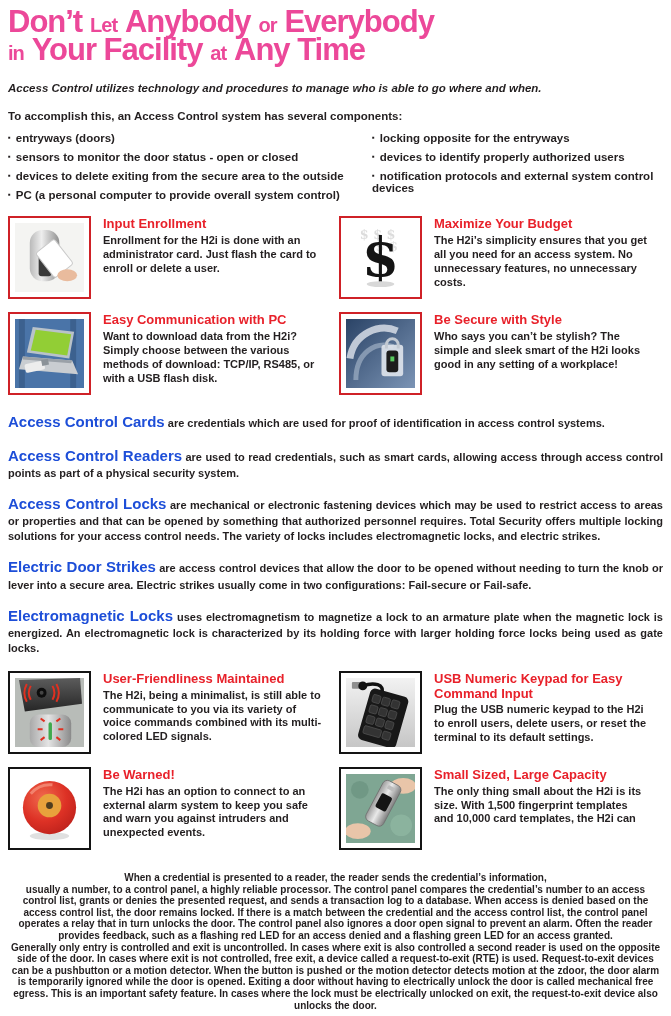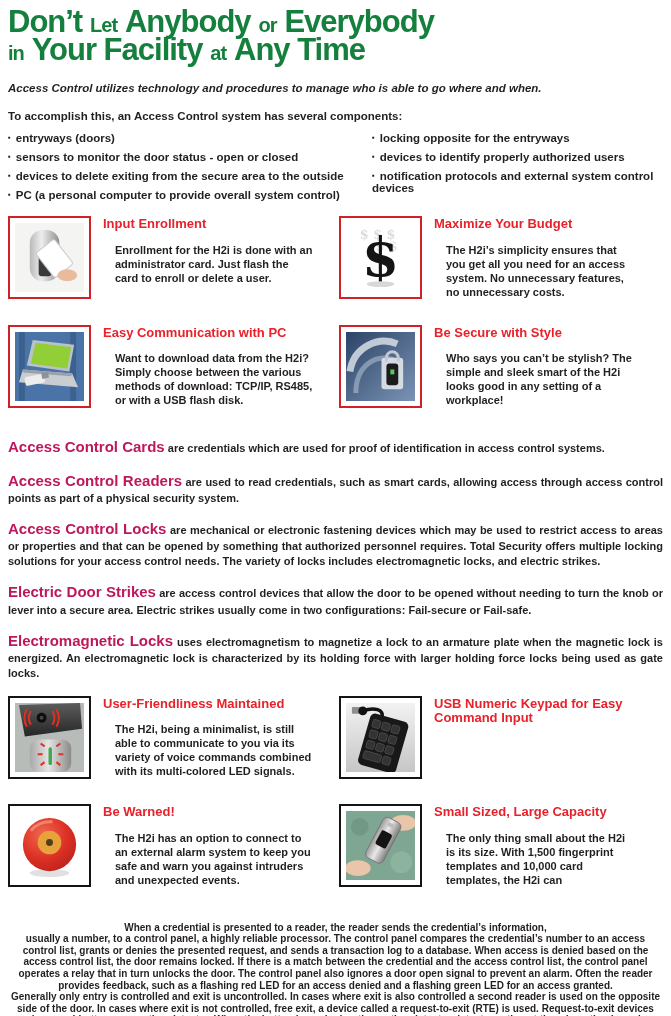--- a/index.html
+++ b/index.html
@@ -4,21 +4,21 @@
 <style>
   * { box-sizing: border-box; }
   html,body { margin:0; padding:0; }
   body {
     width:671px; height:1016px; overflow:hidden; background:#ffffff;
     font-family:"Liberation Sans", sans-serif; color:#231F20; font-weight:700;
   }
   .page { padding:6px 8px 0 8px; }
 
   
-  .title { margin:2px 0 0 0; color:#15803d; line-height:0.86; letter-spacing:-1px; }
+  .title { margin:2px 0 0 0; color:#ec4899; line-height:0.86; letter-spacing:-1px; }
   .title .line { white-space:nowrap; }
   .t-big { font-size:31px; font-weight:700; }
   .t-sm  { font-size:20px; font-weight:700; }
 
   .intro { font-size:11.5px; margin:19px 0 0 0;font-style:italic; }
   .comp-head { font-size:11.5px; margin:16px 0 0 0; }
 
   .bullets { display:flex; margin-top:10px;gap:20px; }
   .bullets ul { list-style:none; margin:0; padding:0; }
   .bullets .col-l { width:344px; }
@@ -27,26 +27,26 @@
   .bullets li::before { content:"▪"; font-size:8px; margin-right:5px; vertical-align:2px; }
 
   
   .features { display:grid; grid-template-columns:331px 1fr; row-gap:13px; margin-top:8px; }
   .feature { display:flex; gap:12px; }
   .imgbox { width:83px; height:83px; border:2px solid #cf2127; background:#fff; padding:5px; flex:none; }
   .features.dark .imgbox { border-color:#141414; }
   .imgbox svg { width:100%; height:100%; display:block; }
   .ftext { flex:1; padding-top:1px; padding-right:14px; }
   .fhead { color:#E8212A; font-size:13px; line-height:1.12; margin:0 0 2px 0; }
-  .fbody { font-size:11px; line-height:1.27; margin:12px; }
+  .fbody { font-size:11px; line-height:1.27; margin:0; }
 
   
   .defs { margin-top:17px; }
   .def { font-size:11px; line-height:1.36; text-align:justify; margin:0 0 13px 0; }
-  .term { color:#be185d; font-size:15px; }
+  .term { color:#1d4ed8; font-size:15px; }
 
   .features.dark { margin-top:15px; }
 
   
   .footer { margin-top:22px; }
   .footer p { margin:0; font-size:10px; line-height:1.16;text-align:center; }
   .f-rest, .f-para2 { text-align:justify; }
 </style>
 </head>
 <body>
@@ -230,20 +230,21 @@
                 <rect x="32" y="42" width="8" height="8" rx="1.5"></rect>
                 <rect x="42" y="42" width="8" height="8" rx="1.5"></rect>
               <rect x="22" y="53" width="18" height="8" rx="1.5"></rect>
                 <rect x="42" y="53" width="8" height="8" rx="1.5"></rect>
             </g>
           </g>
         </svg>
       </div>
       <div class="ftext">
         <p class="fhead">USB Numeric Keypad for Easy Command Input</p>
+        <p class="fbody">Plug the USB numeric keypad to the H2i to enroll users, delete users, or reset the terminal to its default settings.</p>
       </div>
     </div>
 
     <div class="feature">
       <div class="imgbox">
         <svg viewBox="0 0 70 70">
           <defs>
             <radialGradient id="g7" cx="0.38" cy="0.32" r="0.8">
               <stop offset="0" stop-color="#f06a4e"></stop>
                 <stop offset="0.55" stop-color="#dd3125"></stop>

